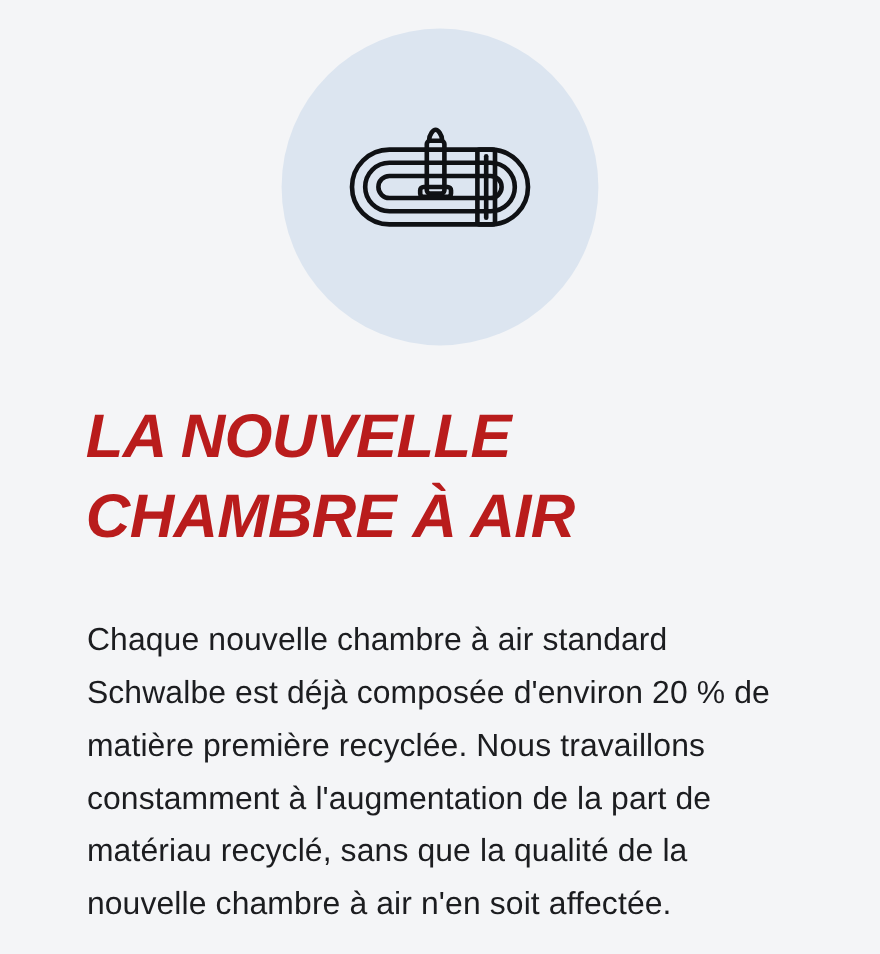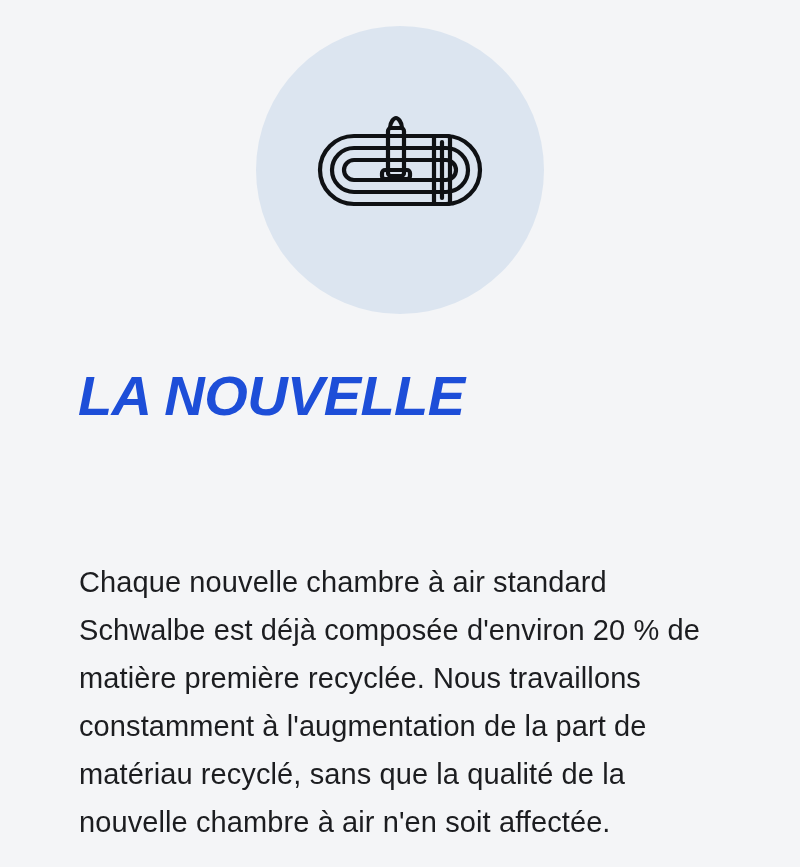--- a/index.html
+++ b/index.html
@@ -50,21 +50,21 @@
     top: 360px;
     left: 78px;
     width: 660px;
     margin: 0;
     font-family: "Liberation Sans", sans-serif;
     font-weight: bold;
     font-style: italic;
     font-size: 56px;
     line-height: 1.30;
     letter-spacing: -0.6px;
-    color: #1d4ed8;
+    color: #b91c1c;
     text-transform: uppercase;
   }
   .heading .line {
     display: block;
     white-space: nowrap;
   }
 
   
   .body-copy {
     position: absolute;
@@ -106,17 +106,18 @@
 
             <rect x="70" y="60" width="28" height="9" rx="3"></rect>
           </g>
         </svg>
       </span>
     </div>
   </div>
 
   <h1 class="heading">
     <span class="line">LA NOUVELLE</span>
+    <span class="line">CHAMBRE À AIR</span>
   </h1>
 
   <p class="body-copy">Chaque nouvelle chambre à air standard Schwalbe est déjà composée d'environ 20 % de matière première recyclée. Nous travaillons constamment à l'augmentation de la part de matériau recyclé, sans que la qualité de la nouvelle chambre à air n'en soit affectée.</p>
 
 </div>
 
 </body></html>

